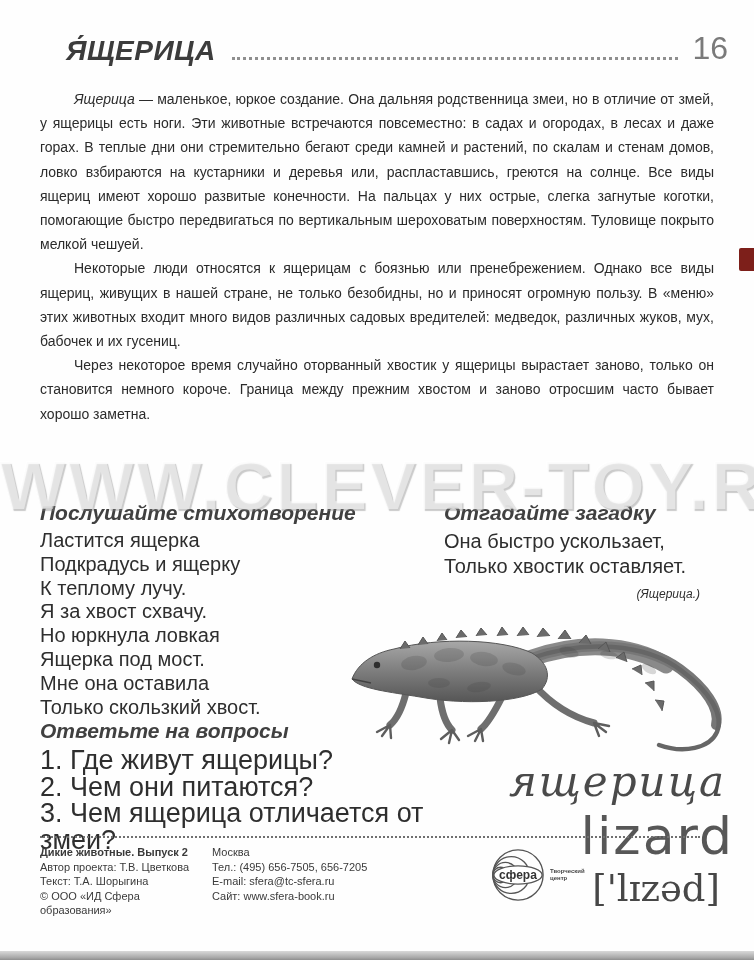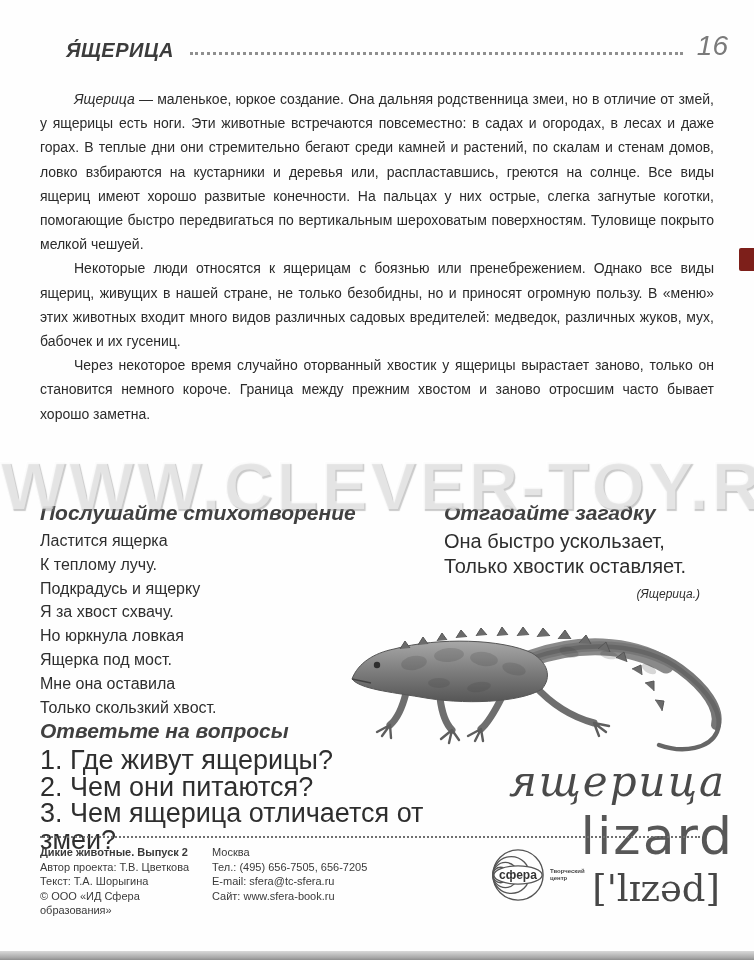--- a/index.html
+++ b/index.html
@@ -3,33 +3,33 @@
 <meta charset="utf-8">
 <style>
   html,body{margin:0;padding:0;background:#e8e8e8;}
   .page{
     position:relative;width:754px;height:960px;background:#fefefe;
     font-family:"Liberation Sans",sans-serif;color:#2e2e2e;overflow:hidden;
   }
   
   .header{position:absolute;top:30px;left:66px;right:26px;display:flex;align-items:flex-end;}
   .title{
-    margin:0;font-size:20px;font-weight:bold;font-style:italic;letter-spacing:.5px;
+    margin:0;font-size:28px;font-weight:bold;font-style:italic;letter-spacing:.5px;
     color:#3c3c3c;white-space:nowrap;
   }
   .dotline{flex:1;border-bottom:3px dotted #8f8f8f;margin:0 14px 7px 16px;height:0;}
-  .pagenum{font-size:28px;font-style:italic;color:#7a7a7a;margin-bottom:0;}
+  .pagenum{font-size:32px;color:#7a7a7a;margin-bottom:0;}
   
   .body-text{position:absolute;top:87px;left:40px;width:674px;z-index:1;}
   .para{margin:0;text-align:justify;text-indent:34px;font-size:14px;line-height:24.2px;color:#2b2b2b;}
   .para .lead{font-style:italic;}
   
   .sec-head{margin:0 0 4px 0;font-size:21px;font-weight:bold;font-style:italic;color:#404040;}
   .poem{position:absolute;top:501px;left:40px;width:370px;z-index:1;}
-  .poem .line{font-size:16px;line-height:23.8px;}
+  .poem .line{font-size:20px;line-height:23.8px;}
   .riddle{position:absolute;top:501px;left:444px;width:262px;z-index:1;}
   .riddle .line{font-size:20px;line-height:25px;}
   .riddle .answer{font-size:12px;font-style:italic;text-align:right;padding-right:6px;margin-top:8px;}
   .questions{position:absolute;top:719px;left:40px;width:400px;z-index:1;}
   .questions .line{font-size:27px;line-height:26.5px;}
   
   .lizard{position:absolute;top:597px;left:344px;z-index:0;}
   
   .vocab{position:absolute;top:758px;right:20px;width:330px;text-align:right;z-index:1;}
   .ru-word{font-family:"DejaVu Serif",serif;font-style:italic;font-size:42px;color:#4a4a4a;letter-spacing:2px;margin-right:8px;line-height:48px;}
@@ -68,22 +68,22 @@
 
   <div class="body-text">
     <p class="para"><i class="lead">Ящерица</i><span> — маленькое, юркое создание. Она дальняя родственница змеи, но в отличие от змей, у ящерицы есть ноги. Эти животные встречаются повсеместно: в садах и огородах, в лесах и даже горах. В теплые дни они стремительно бегают среди камней и растений, по скалам и стенам домов, ловко взбираются на кустарники и деревья или, распластавшись, греются на солнце. Все виды ящериц имеют хорошо развитые конечности. На пальцах у них острые, слегка загнутые коготки, помогающие быстро передвигаться по вертикальным шероховатым поверхностям. Туловище покрыто мелкой чешуей.</span></p>
     <p class="para">Некоторые люди относятся к ящерицам с боязнью или пренебрежением. Однако все виды ящериц, живущих в нашей стране, не только безобидны, но и приносят огромную пользу. В «меню» этих животных входит много видов различных садовых вредителей: медведок, различных жуков, мух, бабочек и их гусениц.</p>
     <p class="para">Через некоторое время случайно оторванный хвостик у ящерицы вырастает заново, только он становится немного короче. Граница между прежним хвостом и заново отросшим часто бывает хорошо заметна.</p>
   </div>
 
   <div class="poem">
     <h2 class="sec-head">Послушайте стихотворение</h2>
     <div class="line">Ластится ящерка</div>
+    <div class="line">Подкрадусь и ящерку</div>
     <div class="line">К теплому лучу.</div>
-    <div class="line">Подкрадусь и ящерку</div>
     <div class="line">Я за хвост схвачу.</div>
     <div class="line">Но юркнула ловкая</div>
     <div class="line">Ящерка под мост.</div>
     <div class="line">Мне она оставила</div>
     <div class="line">Только скользкий хвост.</div>
   </div>
 
   <div class="riddle">
     <h2 class="sec-head">Отгадайте загадку</h2>
     <div class="line">Она быстро ускользает,</div>

